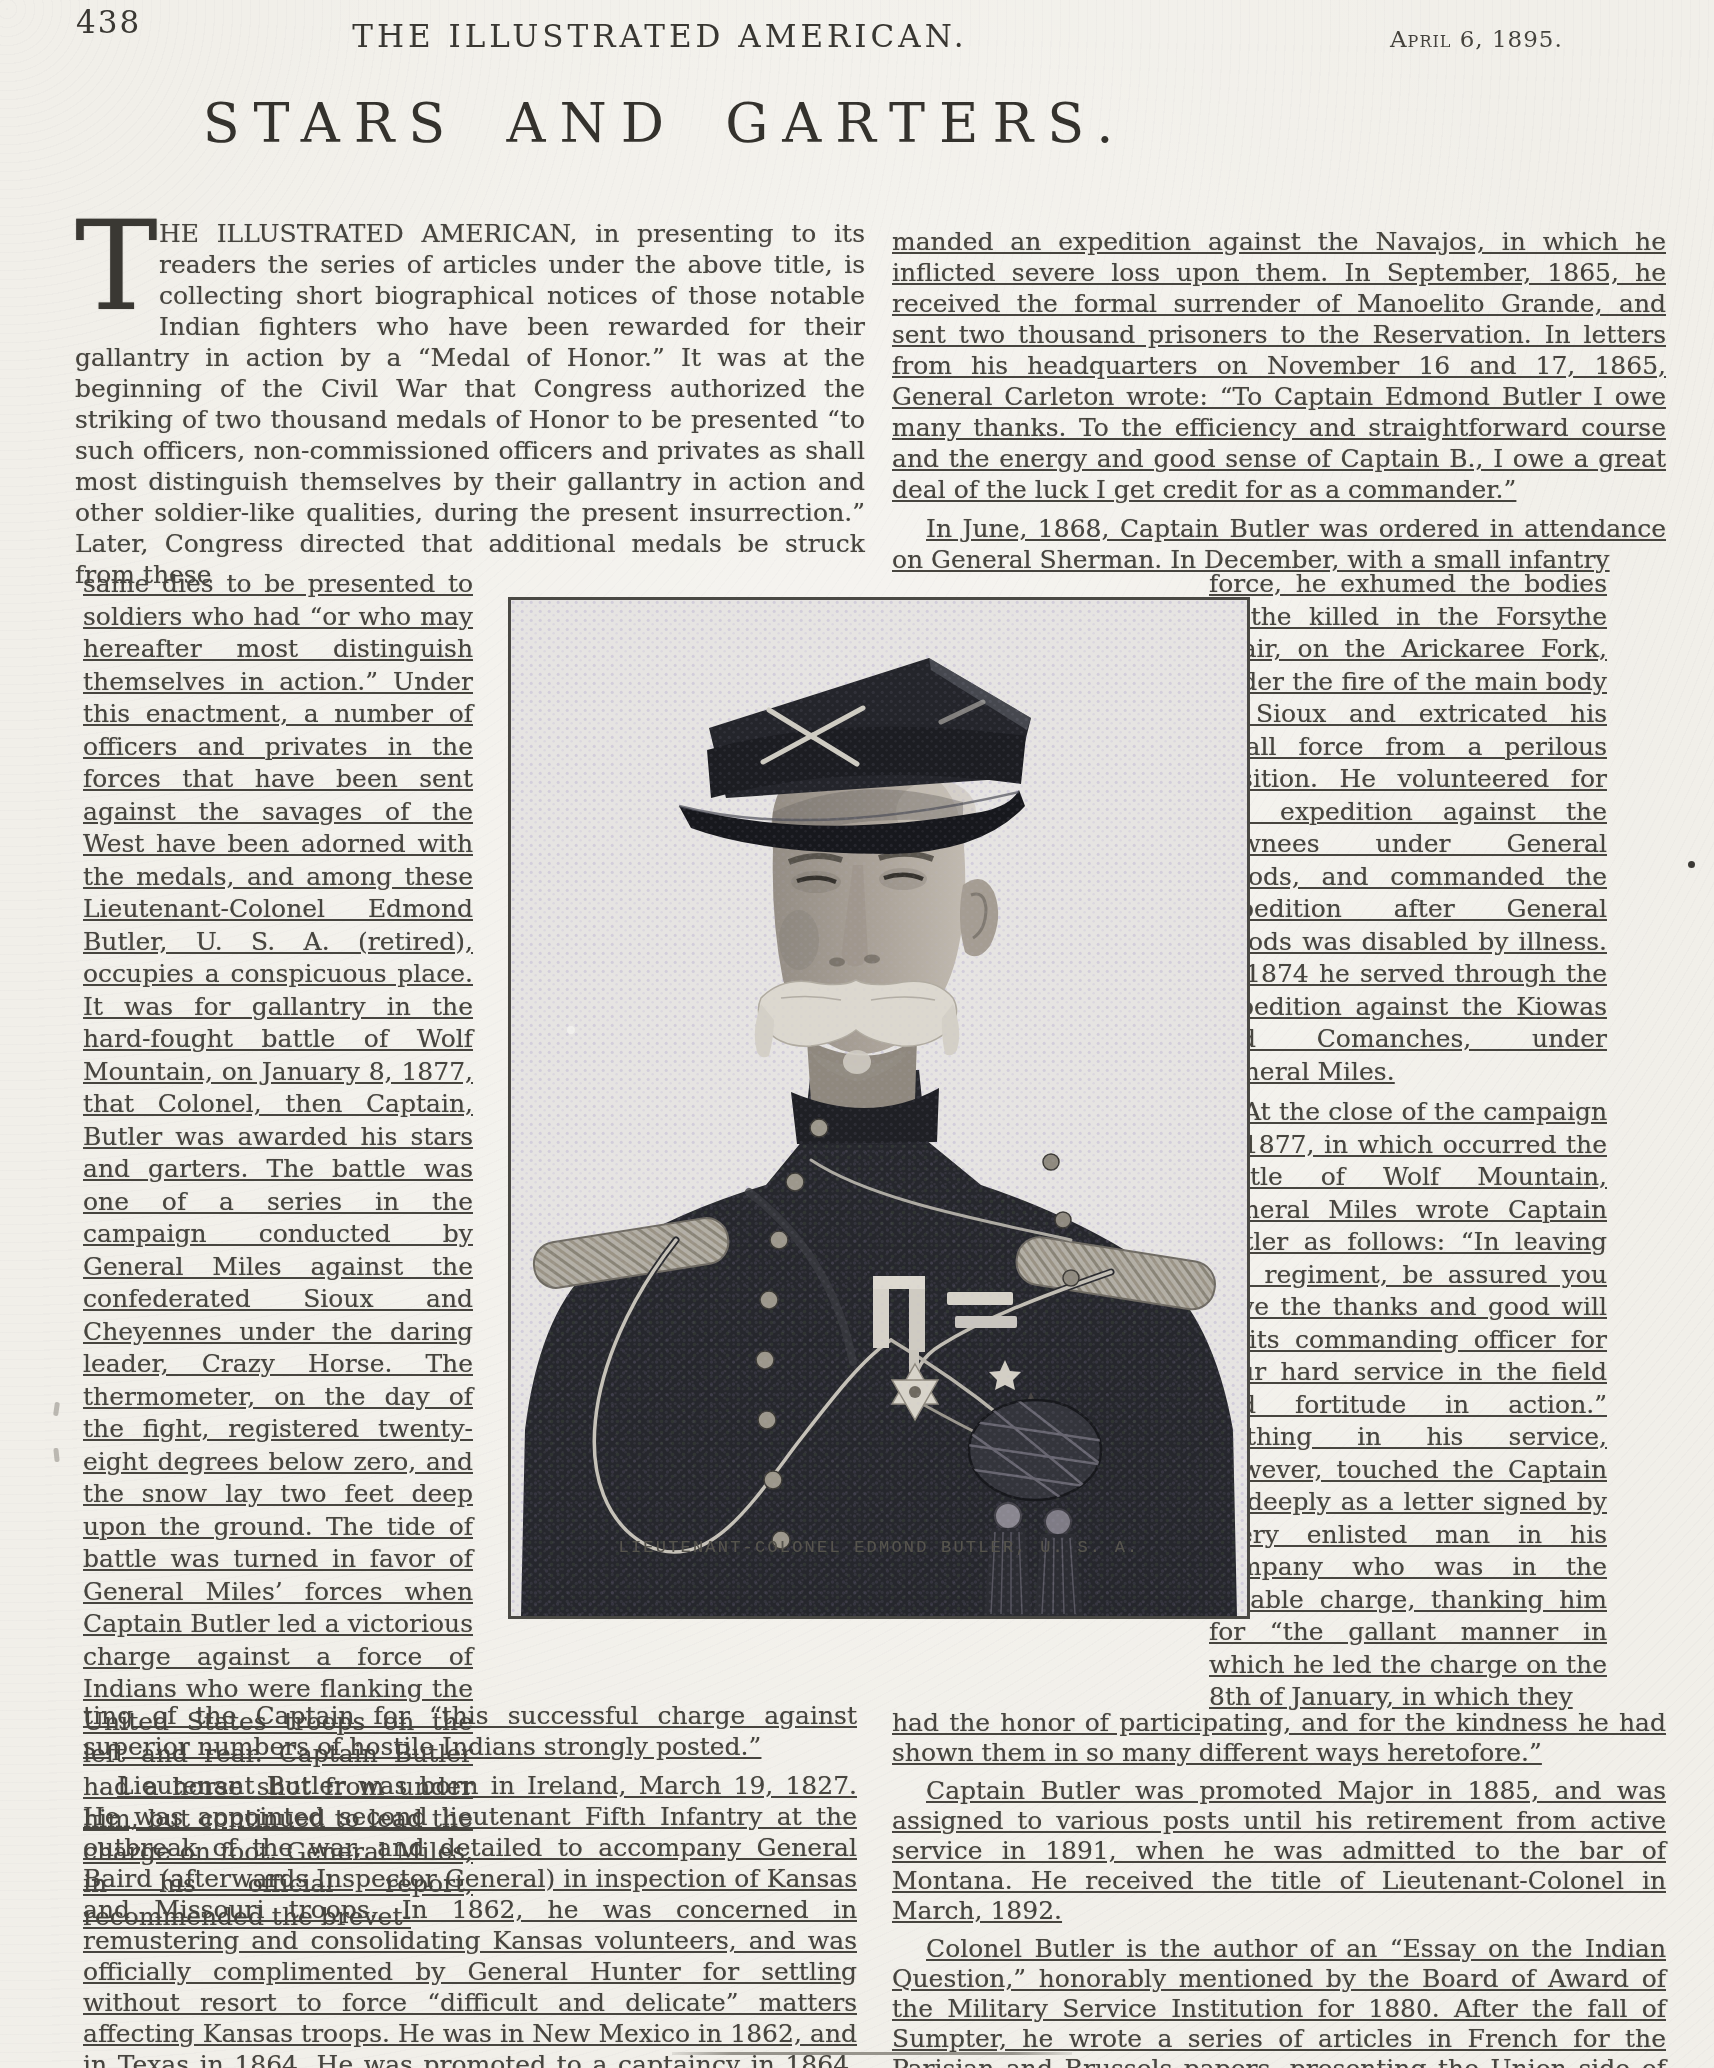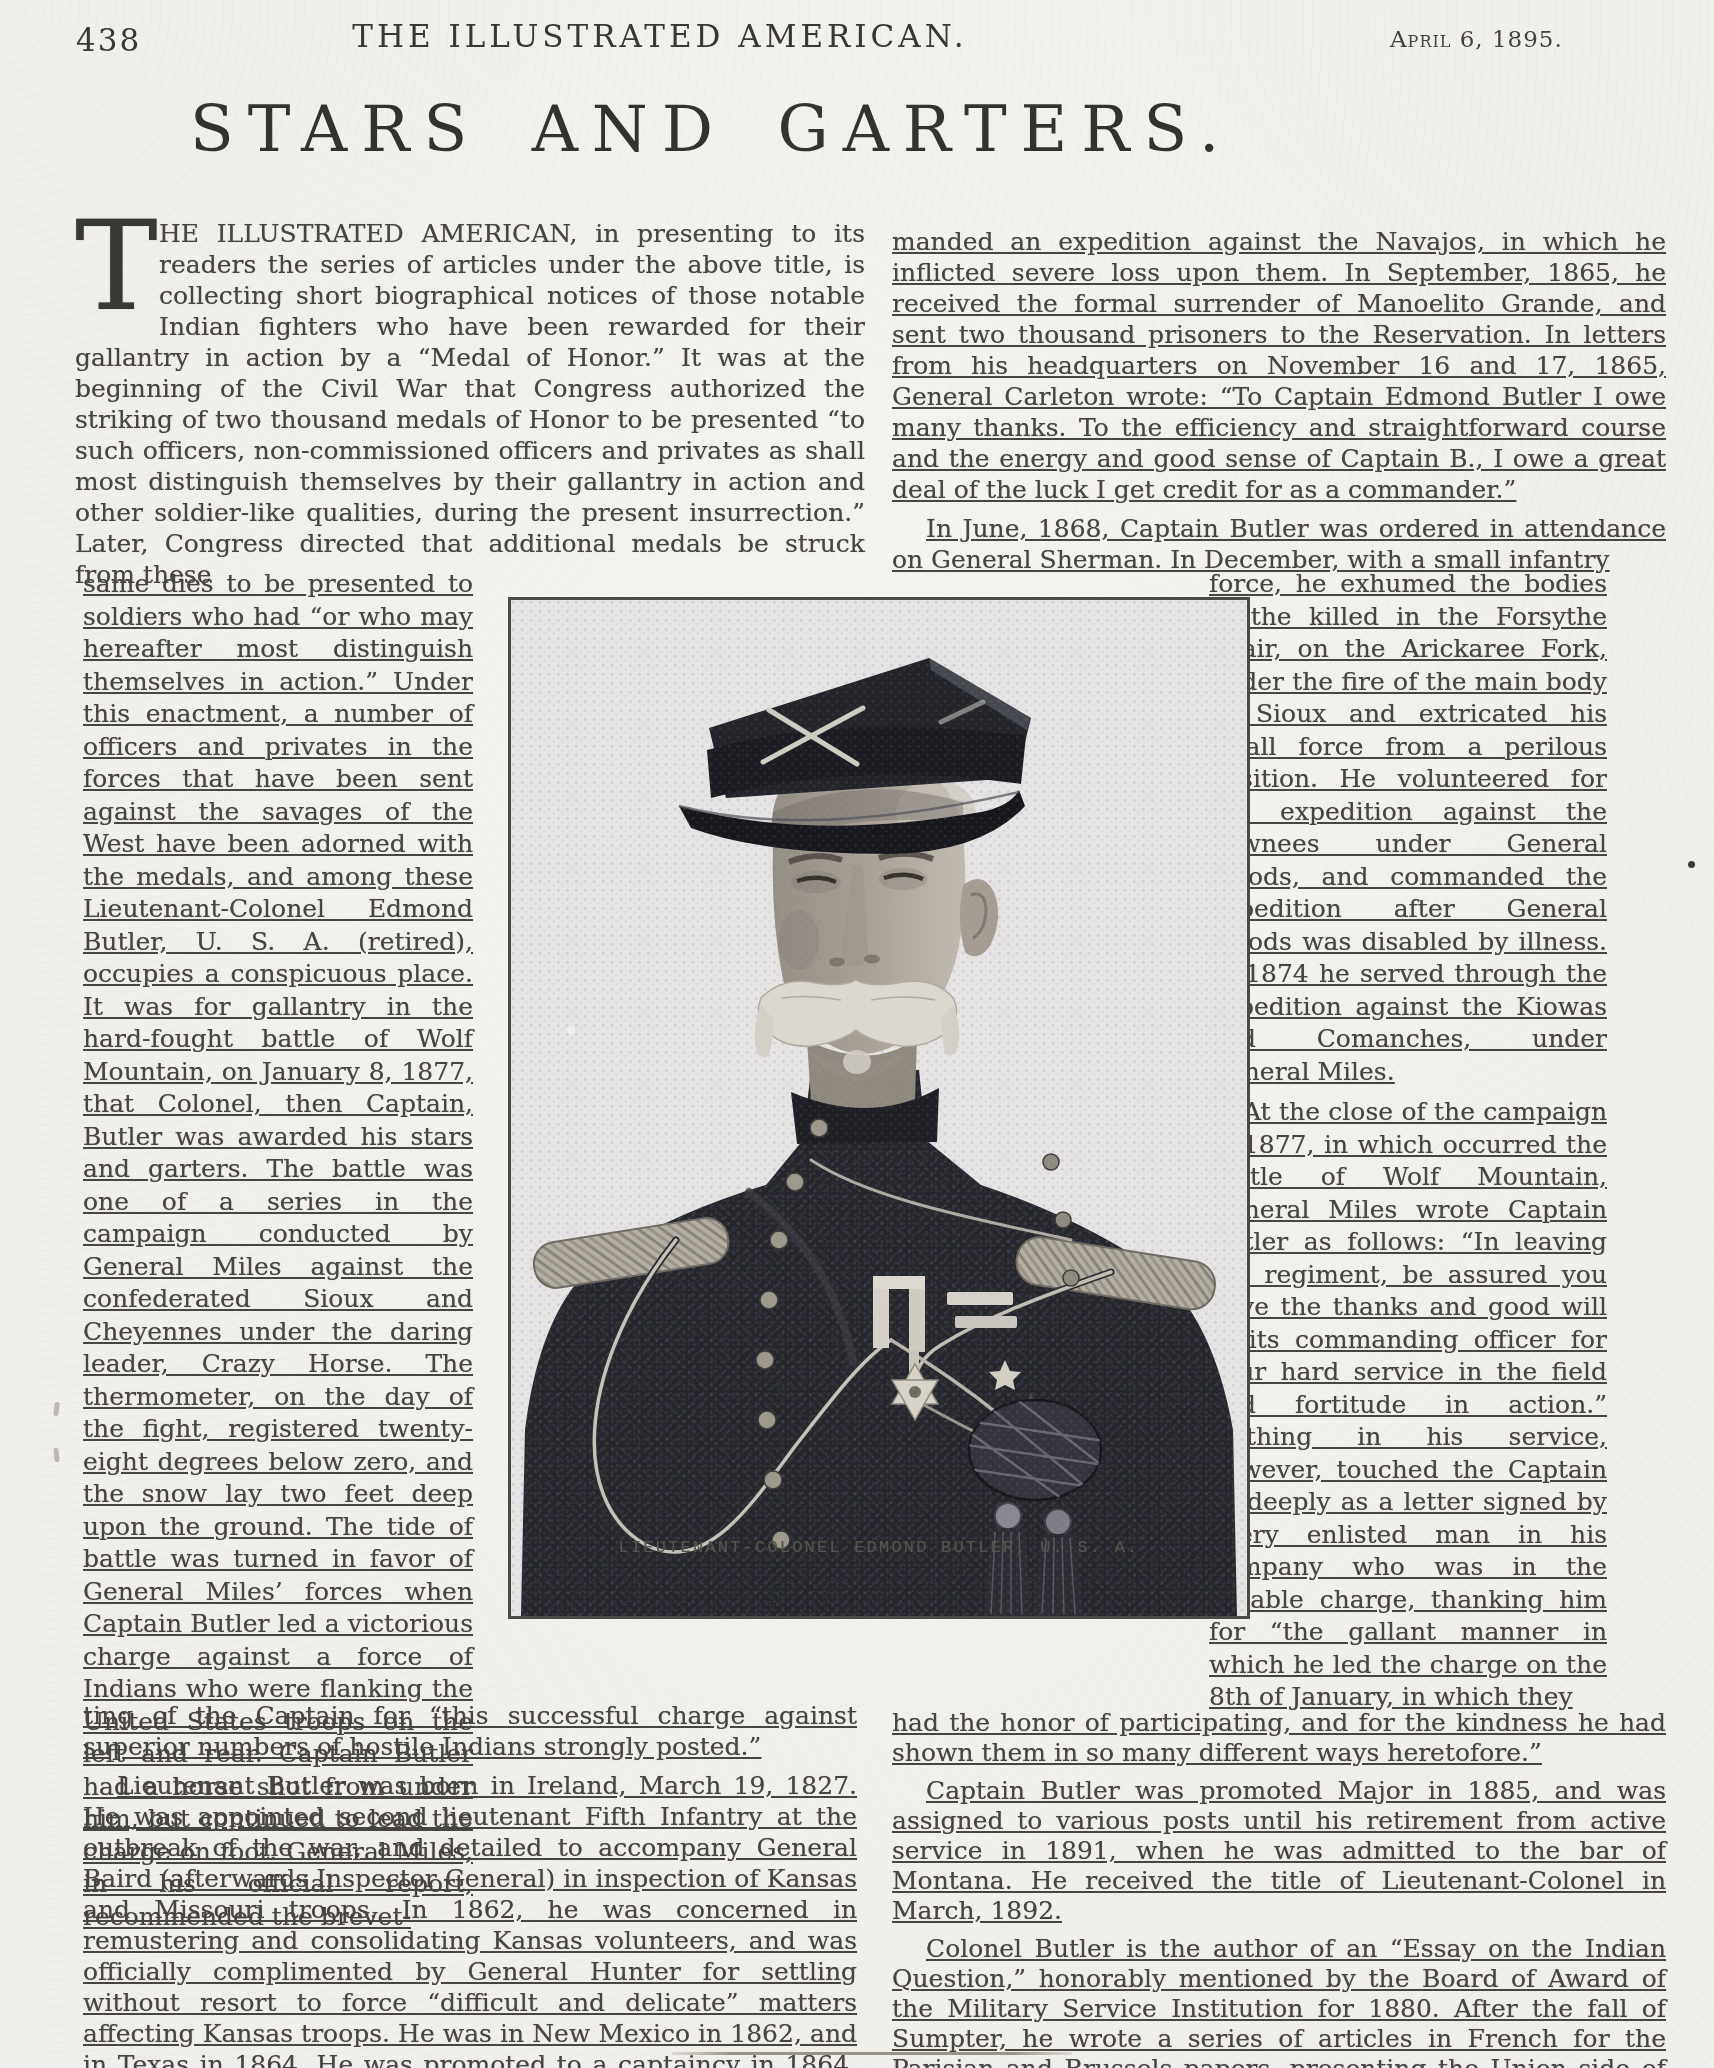--- a/index.html
+++ b/index.html
@@ -11,27 +11,27 @@
     position:relative;
   }
   .page{
     position:absolute;inset:0;
     background:
       radial-gradient(ellipse at 50% 40%, rgba(255,255,255,.35), rgba(0,0,0,0) 70%),
       repeating-radial-gradient(circle at 7px 9px, rgba(160,158,170,.05) 0 1.2px, rgba(0,0,0,0) 1.2px 9px),
       #f1efe9;
   }
   
-  .page-number{position:absolute;left:76px;top:22px;font-size:31px;letter-spacing:2px;color:#3a3833;}
+  .page-number{position:absolute;left:76px;top:4px;font-size:31px;letter-spacing:2px;color:#3a3833;}
   .journal-title{position:absolute;left:330px;top:18px;width:660px;text-align:center;
     font-size:31px;letter-spacing:4px;color:#393732;white-space:nowrap;}
   .issue-date{position:absolute;left:1390px;top:26px;width:244px;text-align:left;
     font-size:23px;letter-spacing:1px;font-variant:small-caps;color:#44423c;}
   .article-title{position:absolute;left:190px;top:92px;width:950px;text-align:center;
-    font-size:64px;letter-spacing:14px;word-spacing:16px;color:#34322d;white-space:nowrap;}
+    font-size:54px;letter-spacing:14px;word-spacing:16px;color:#34322d;white-space:nowrap;}
   
   .seg{position:absolute;font-size:25px;line-height:31px;text-align:justify;
     color:#47453f;text-shadow:0 0 .7px rgba(70,68,62,.55);}
   .seg p{margin:8px;text-decoration:underline;}
   .seg p.indent{text-indent:34px;}
   .left-intro {left:75px;  top:218px;  width:790px;}
   .left-narrow{left:75px;  top:560px;  width:406px; min-height:1125px; line-height:32.5px;}
   .left-bottom{left:75px;  top:1692px; width:790px;}
   .right-top  {left:884px; top:218px;  width:790px;}
   .right-narrow{left:1201px;top:560px; width:414px; min-height:1132px; line-height:32.5px;}

